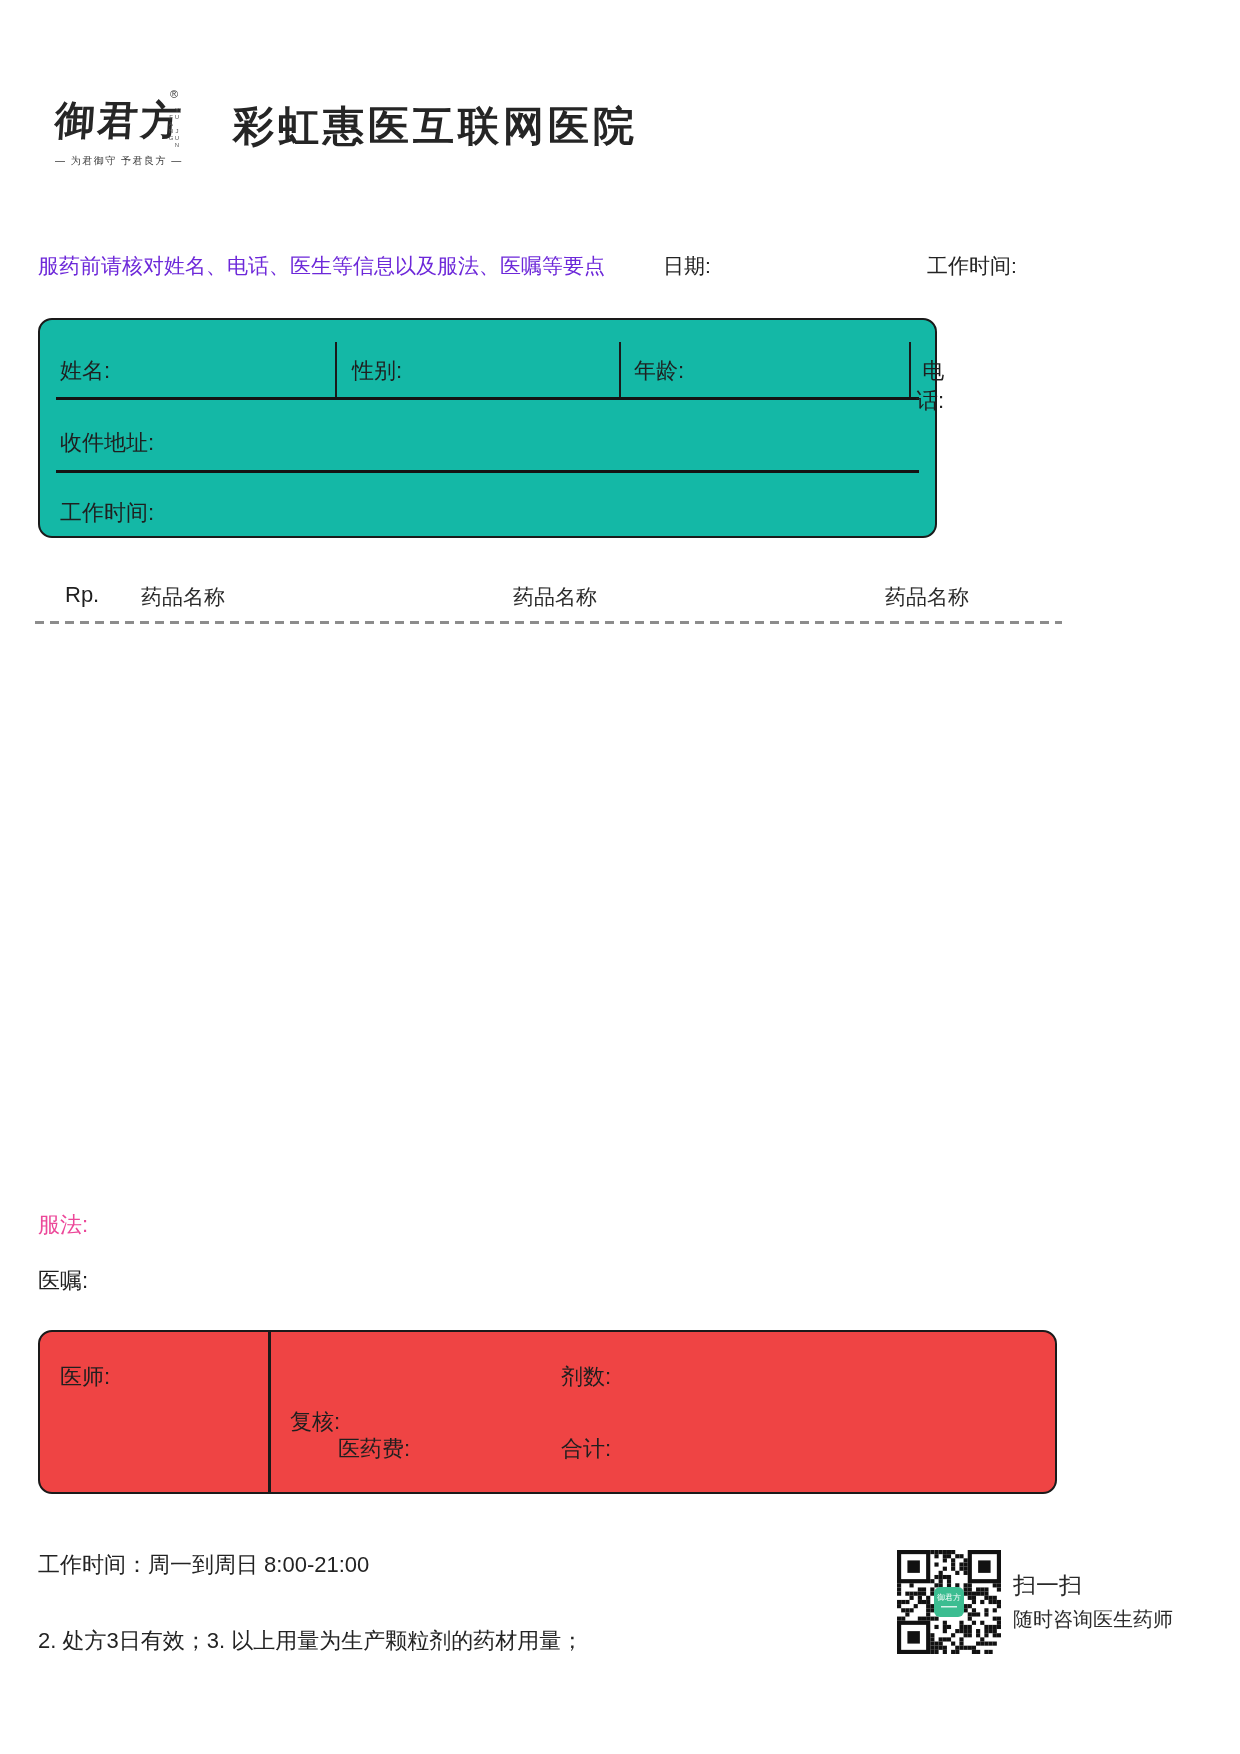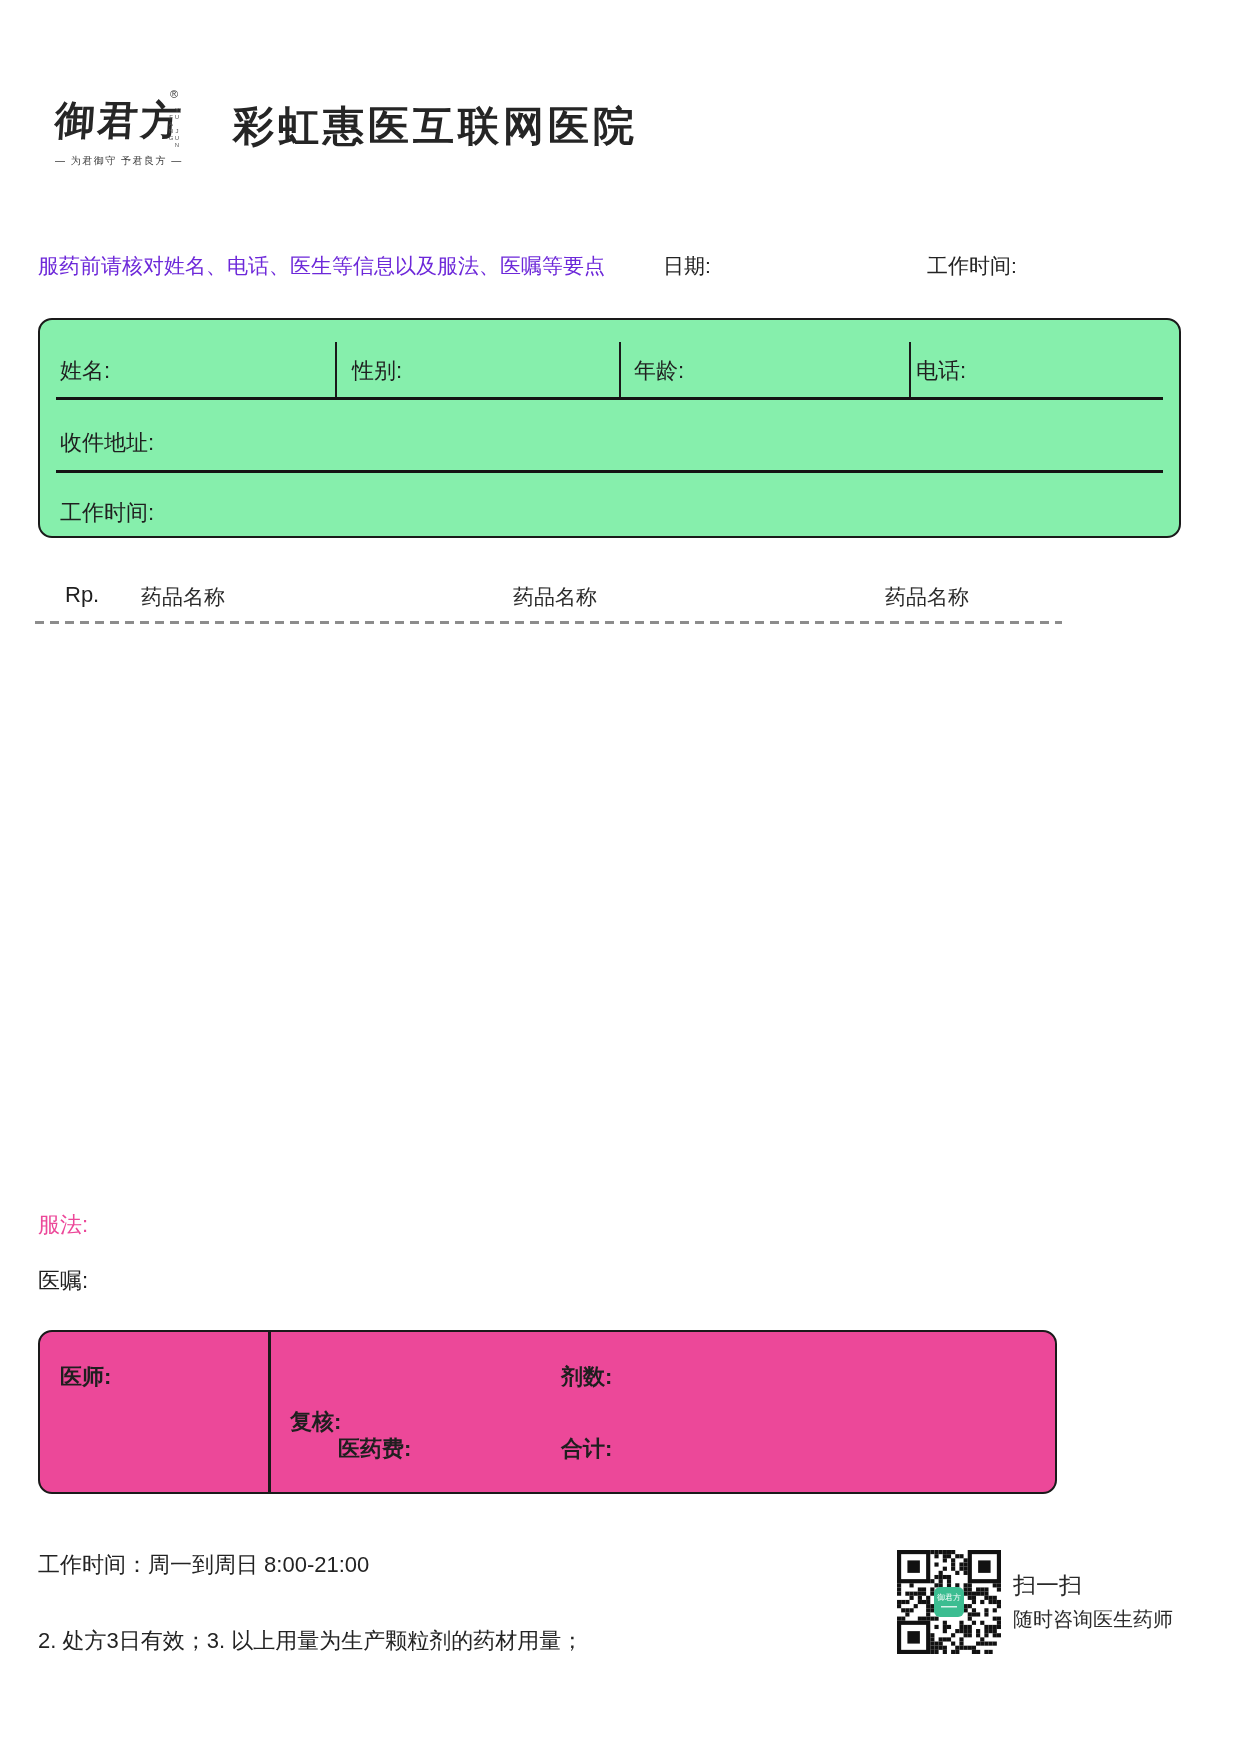--- a/index.html
+++ b/index.html
@@ -45,23 +45,23 @@
     font-stretch: condensed;
   }
 
   
   .notice-text { left: 38px; top: 252px; font-size: 21px; color: #6d28d9; }
   .date-label { left: 663px; top: 252px; font-size: 21px; color: #232323; }
   .rx-label { left: 927px; top: 252px; font-size: 21px; color: #232323; }
 
   
   .patient-box {
-    left: 38px; top: 318px; width: 1143px; height: 220px;
+    left: 38px; top: 318px; width: 899px; height: 220px;
     border: 2.5px solid #1a1a1a; border-radius: 14px;
-    background: #86efac;
+    background: #14b8a6;
     text-align: right;
   }
   .patient-box .vdiv {
     position: absolute; top: 22px; width: 2px; height: 57px;
     background: #1a1a1a;
   }
   .vdiv-1 { left: 295px; }
   .vdiv-2 { left: 579px; }
   .vdiv-3 { left: 869px; }
   .patient-box .hline {
@@ -89,21 +89,21 @@
       #8c8c8c 0px, #8c8c8c 9px, transparent 9px, transparent 15px);
   }
 
   
   .usage-label  { left: 38px; top: 1210px; font-size: 22px; color: #ec4899; }
   .advice-label { left: 38px; top: 1266px; font-size: 22px; color: #1f1f1f; }
 
   
   .sign-box {
     left: 38px; top: 1330px; width: 1019px; height: 164px;
-    border: 2.5px solid #1a1a1a; border-radius: 14px; background: #ec4899; font-weight: bold;
+    border: 2.5px solid #1a1a1a; border-radius: 14px; background: #ef4444;
   }
   .sign-box .vdiv-full {
     position: absolute; left: 228px; top: 0; bottom: 0; width: 2.5px;
     background: #1a1a1a;
   }
   .sb-label { position: absolute; font-size: 22px; color: #1f1f1f; }
   .lbl-doctor { left: 20px;  top: 30px; }
   .lbl-review { left: 250px; top: 30px; margin-top: 45px; }
   .lbl-dose   { left: 521px; top: 30px; }
   .lbl-fee    { left: 250px; top: 102px; margin-left: 48px; }

